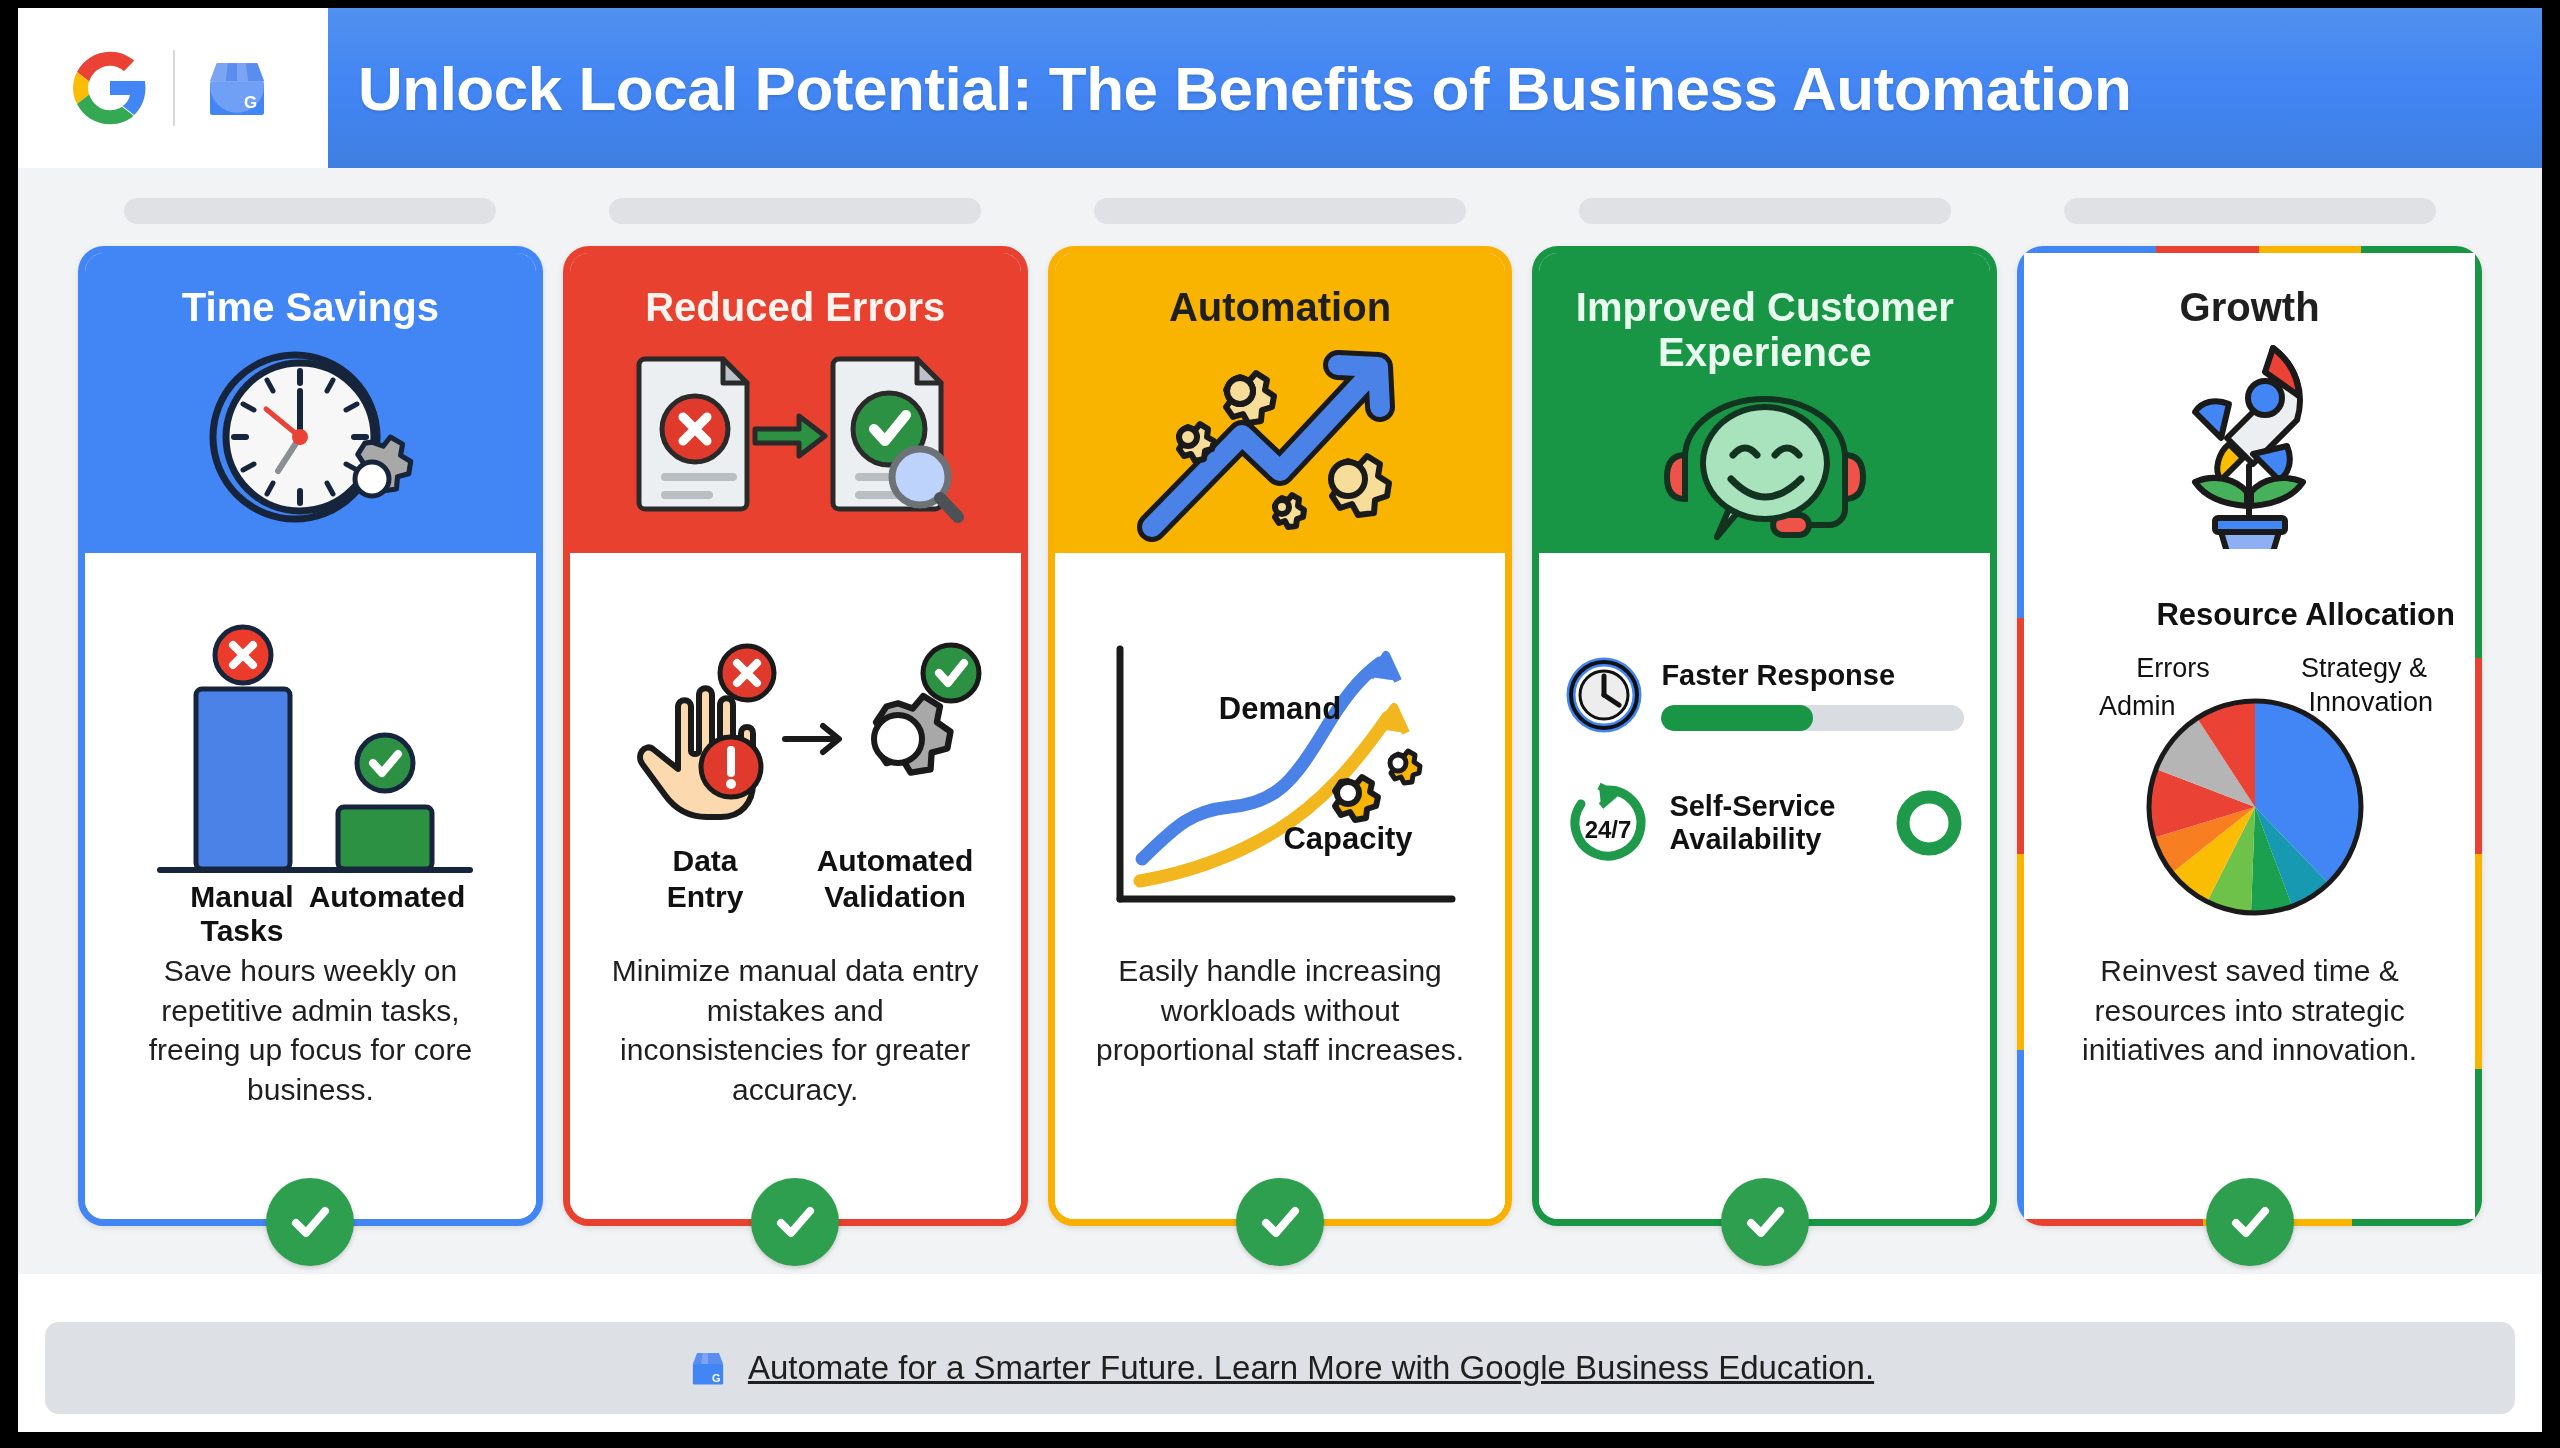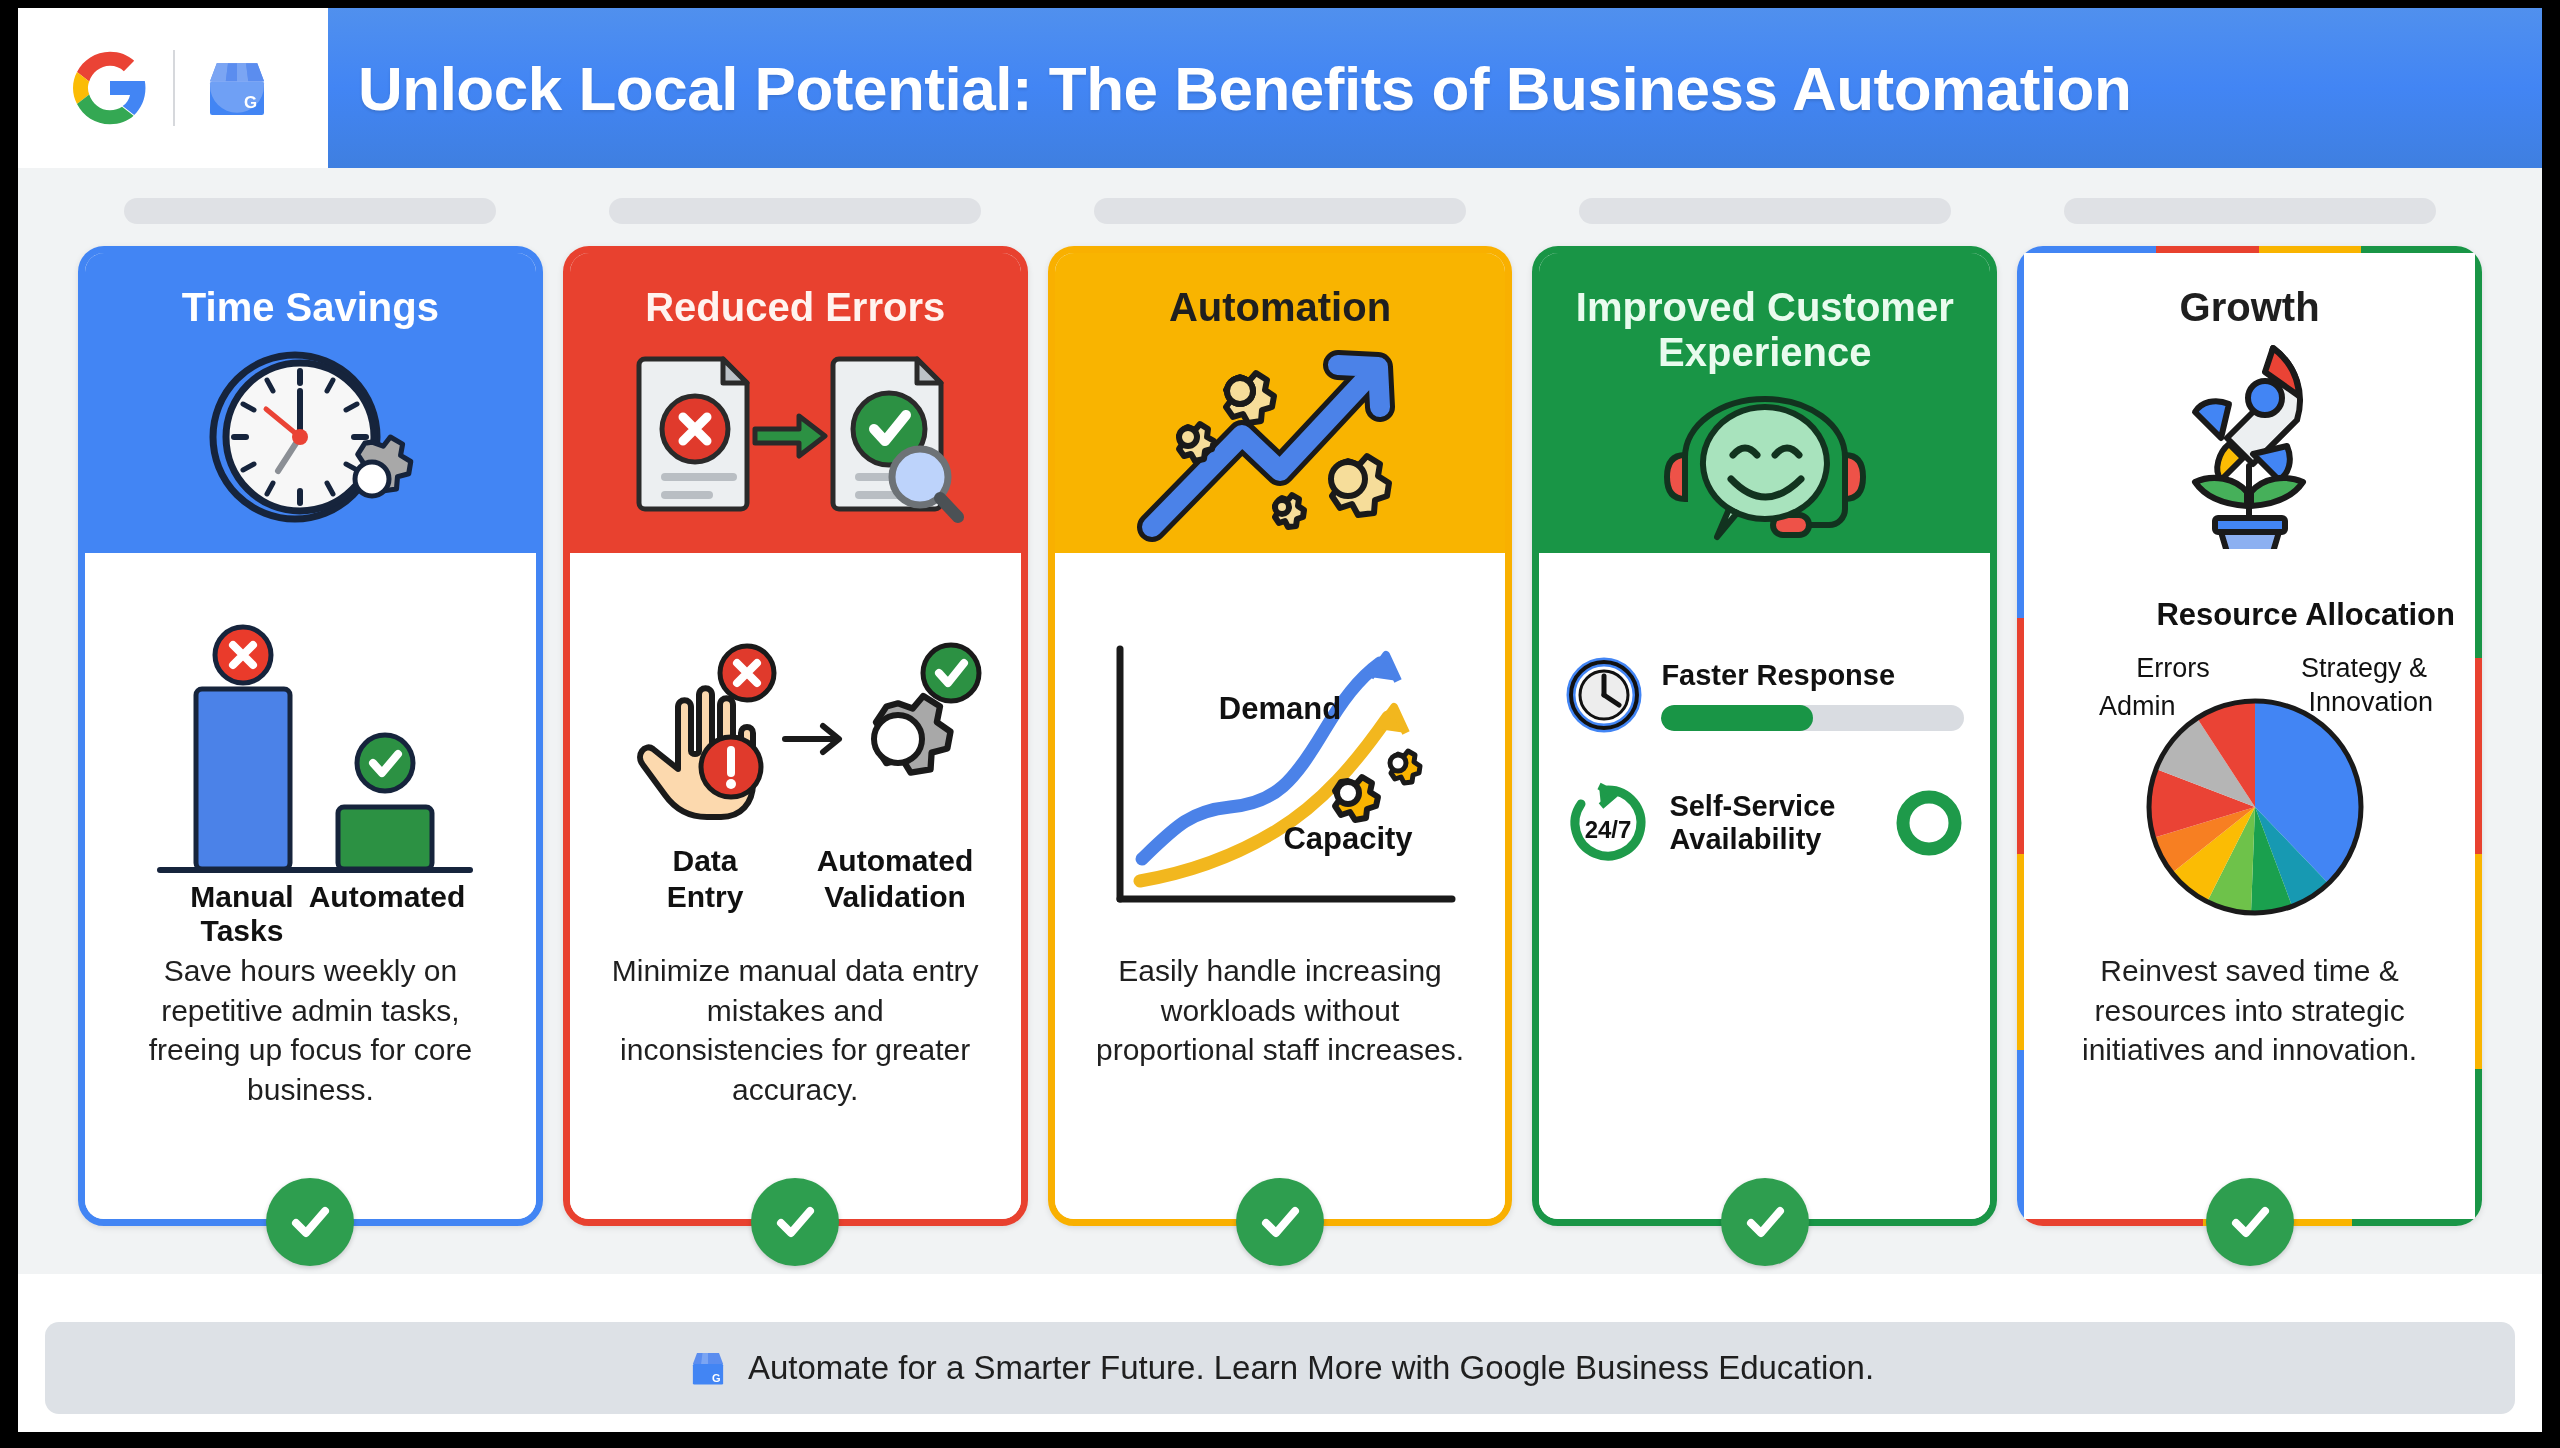--- a/index.html
+++ b/index.html
@@ -185,21 +185,21 @@
   }
   .footer-bar {
     width: 2470px; height: 92px;
     margin: 0 auto;
     background: #dde1e6;
     border-radius: 14px;
     display: flex; align-items: center; justify-content: center;
     gap: 18px;
   }
   .footer-text {
-    font-size: 33px; color: #1f1f1f;
+    font-size: 33px; color: #1f1f1f; text-decoration: underline;
   }
   .footer-icon { width: 44px; height: 44px; display:block; }
 
   
   .metric-row { display: flex; align-items: center; gap: 18px; width: 100%; padding: 0 6px; }
   .metric-label { font-size: 29px; font-weight: bold; color: #111; line-height: 1.15; }
   .progress-track {
     height: 26px; border-radius: 13px; background: #d9dce1; width: 100%;
     overflow: hidden;
   }

